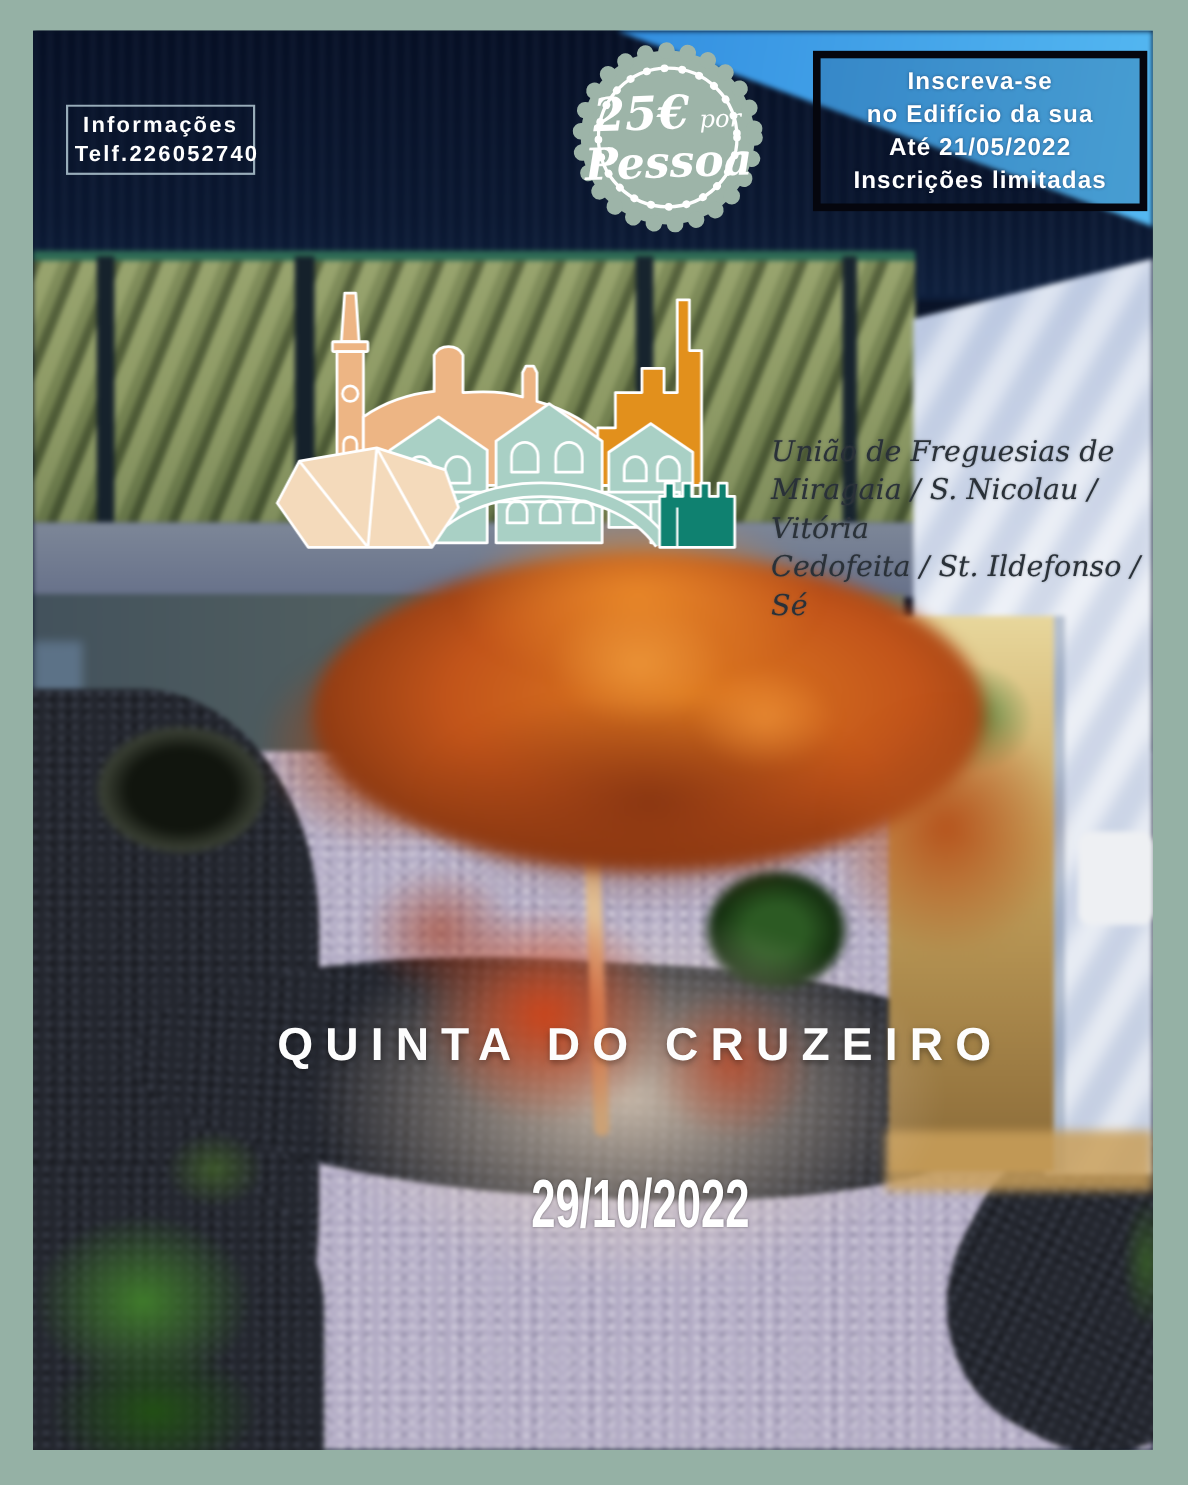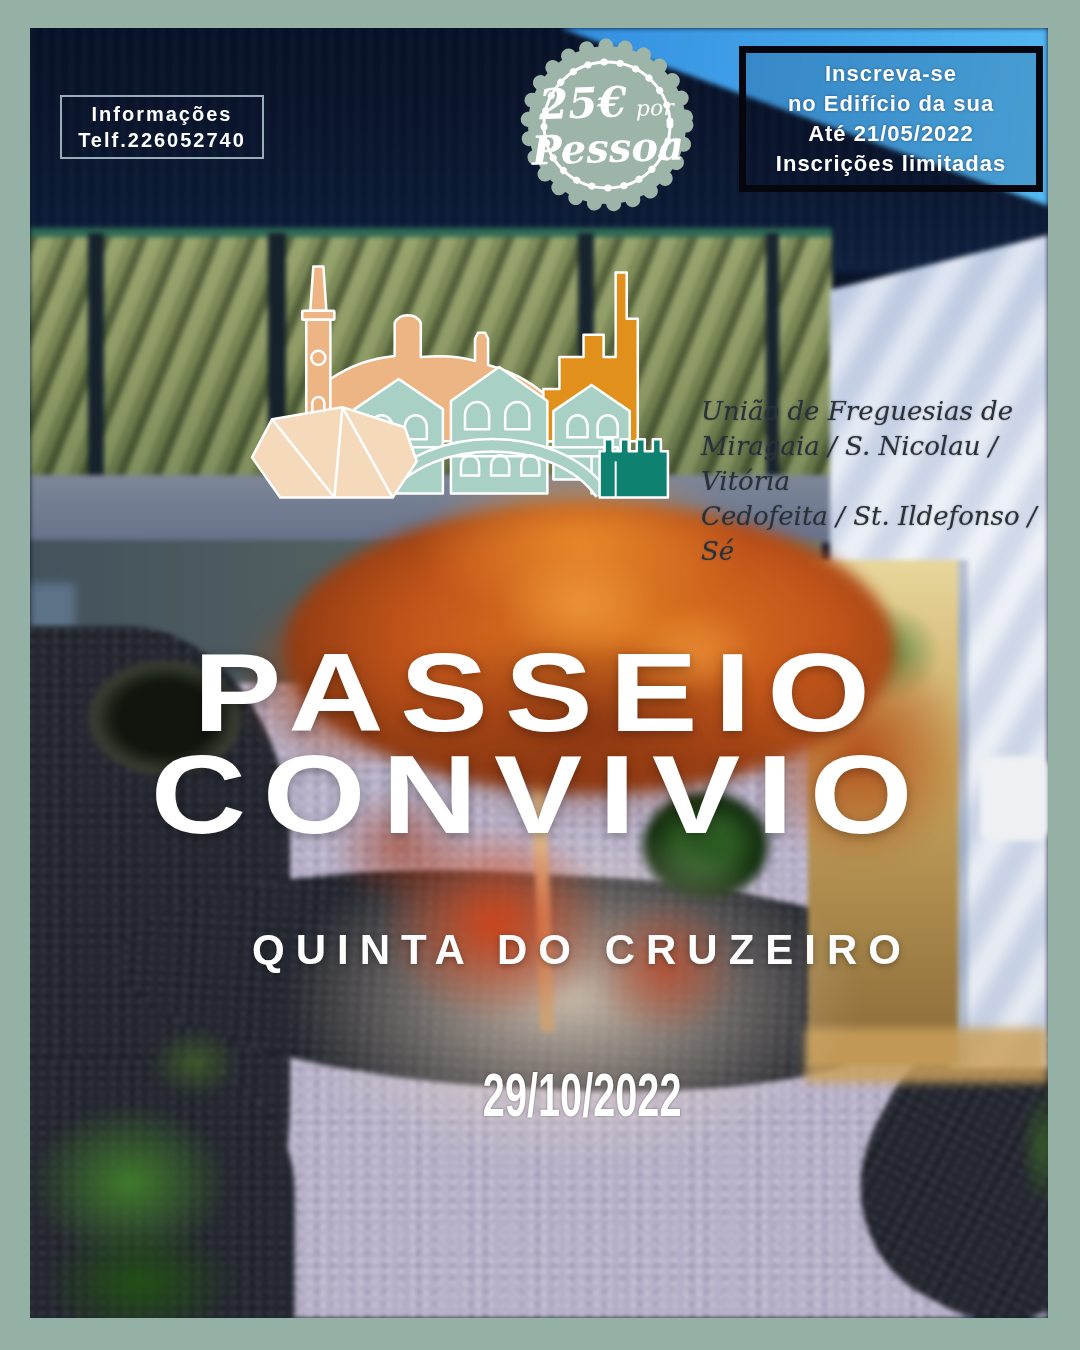--- a/index.html
+++ b/index.html
@@ -91,21 +91,21 @@
   .cb3{left:205px;top:555px;width:230px;height:190px;background:radial-gradient(closest-side,#a84414,rgba(168,68,20,0));}
   .cb4{left:720px;top:610px;width:220px;height:230px;background:radial-gradient(closest-side,#b5521c,rgba(181,82,28,0));}
   .cb5{left:350px;top:600px;width:420px;height:200px;background:radial-gradient(closest-side,rgba(124,47,16,.8),rgba(124,47,16,0));}
   .cb6{left:350px;top:795px;width:230px;height:200px;background:radial-gradient(closest-side,#cc441a,rgba(204,68,26,0));}
   .cb7{left:560px;top:870px;width:150px;height:140px;background:radial-gradient(closest-side,rgba(194,60,22,.7),rgba(194,60,22,0));}
   .cb8{left:470px;top:520px;width:160px;height:110px;background:radial-gradient(closest-side,rgba(242,160,64,.7),rgba(242,160,64,0));}
   .cb9{left:600px;top:580px;width:130px;height:90px;background:radial-gradient(closest-side,rgba(240,149,58,.7),rgba(240,149,58,0));}
   .cb10{left:300px;top:760px;width:140px;height:120px;background:radial-gradient(closest-side,rgba(165,51,15,.6),rgba(165,51,15,0));}
 
   
-  .info-box{position:absolute;left:60px;top:95px;width:204px;box-sizing:border-box;
+  .info-box{position:absolute;left:60px;top:95px;width:172px;box-sizing:border-box;
     border:2px solid rgba(178,200,210,.85);background:rgba(10,20,45,.18);
     padding:4px 6px;text-align:center;color:#fff;font-weight:bold;
     font-size:20px;line-height:26px;letter-spacing:2px;}
   .badge{position:absolute;left:512px;top:30px;width:190px;height:190px;}
   .badge-text{position:absolute;inset:0;display:flex;flex-direction:column;align-items:center;
     justify-content:center;color:#fff;font-family:"DejaVu Serif",serif;font-style:italic;
     transform:rotate(-2deg);line-height:1;}
   .badge-row1{display:flex;align-items:baseline;gap:9px;}
   .badge-amount{font-size:42px;font-weight:bold;}
   .badge-per{font-size:22px;}
@@ -271,24 +271,20 @@
       </g>
     </svg>
   </div>
 
   <div class="org">
     <span>União de Freguesias de</span>
     <span>Miragaia / S. Nicolau / Vitória</span>
     <span>Cedofeita / St. Ildefonso / Sé</span>
   </div>
 
-  <div class="title">
-    <span>PASSEIO</span>
-    <span>CONVIVIO</span>
-  </div>
 
   <div class="venue">QUINTA DO CRUZEIRO</div>
 
   <div class="date-banner">
     <div class="date-bar"></div>
     <div class="date-text">29/10/2022</div>
     <div class="date-bar"></div>
   </div>
 
 </div>

